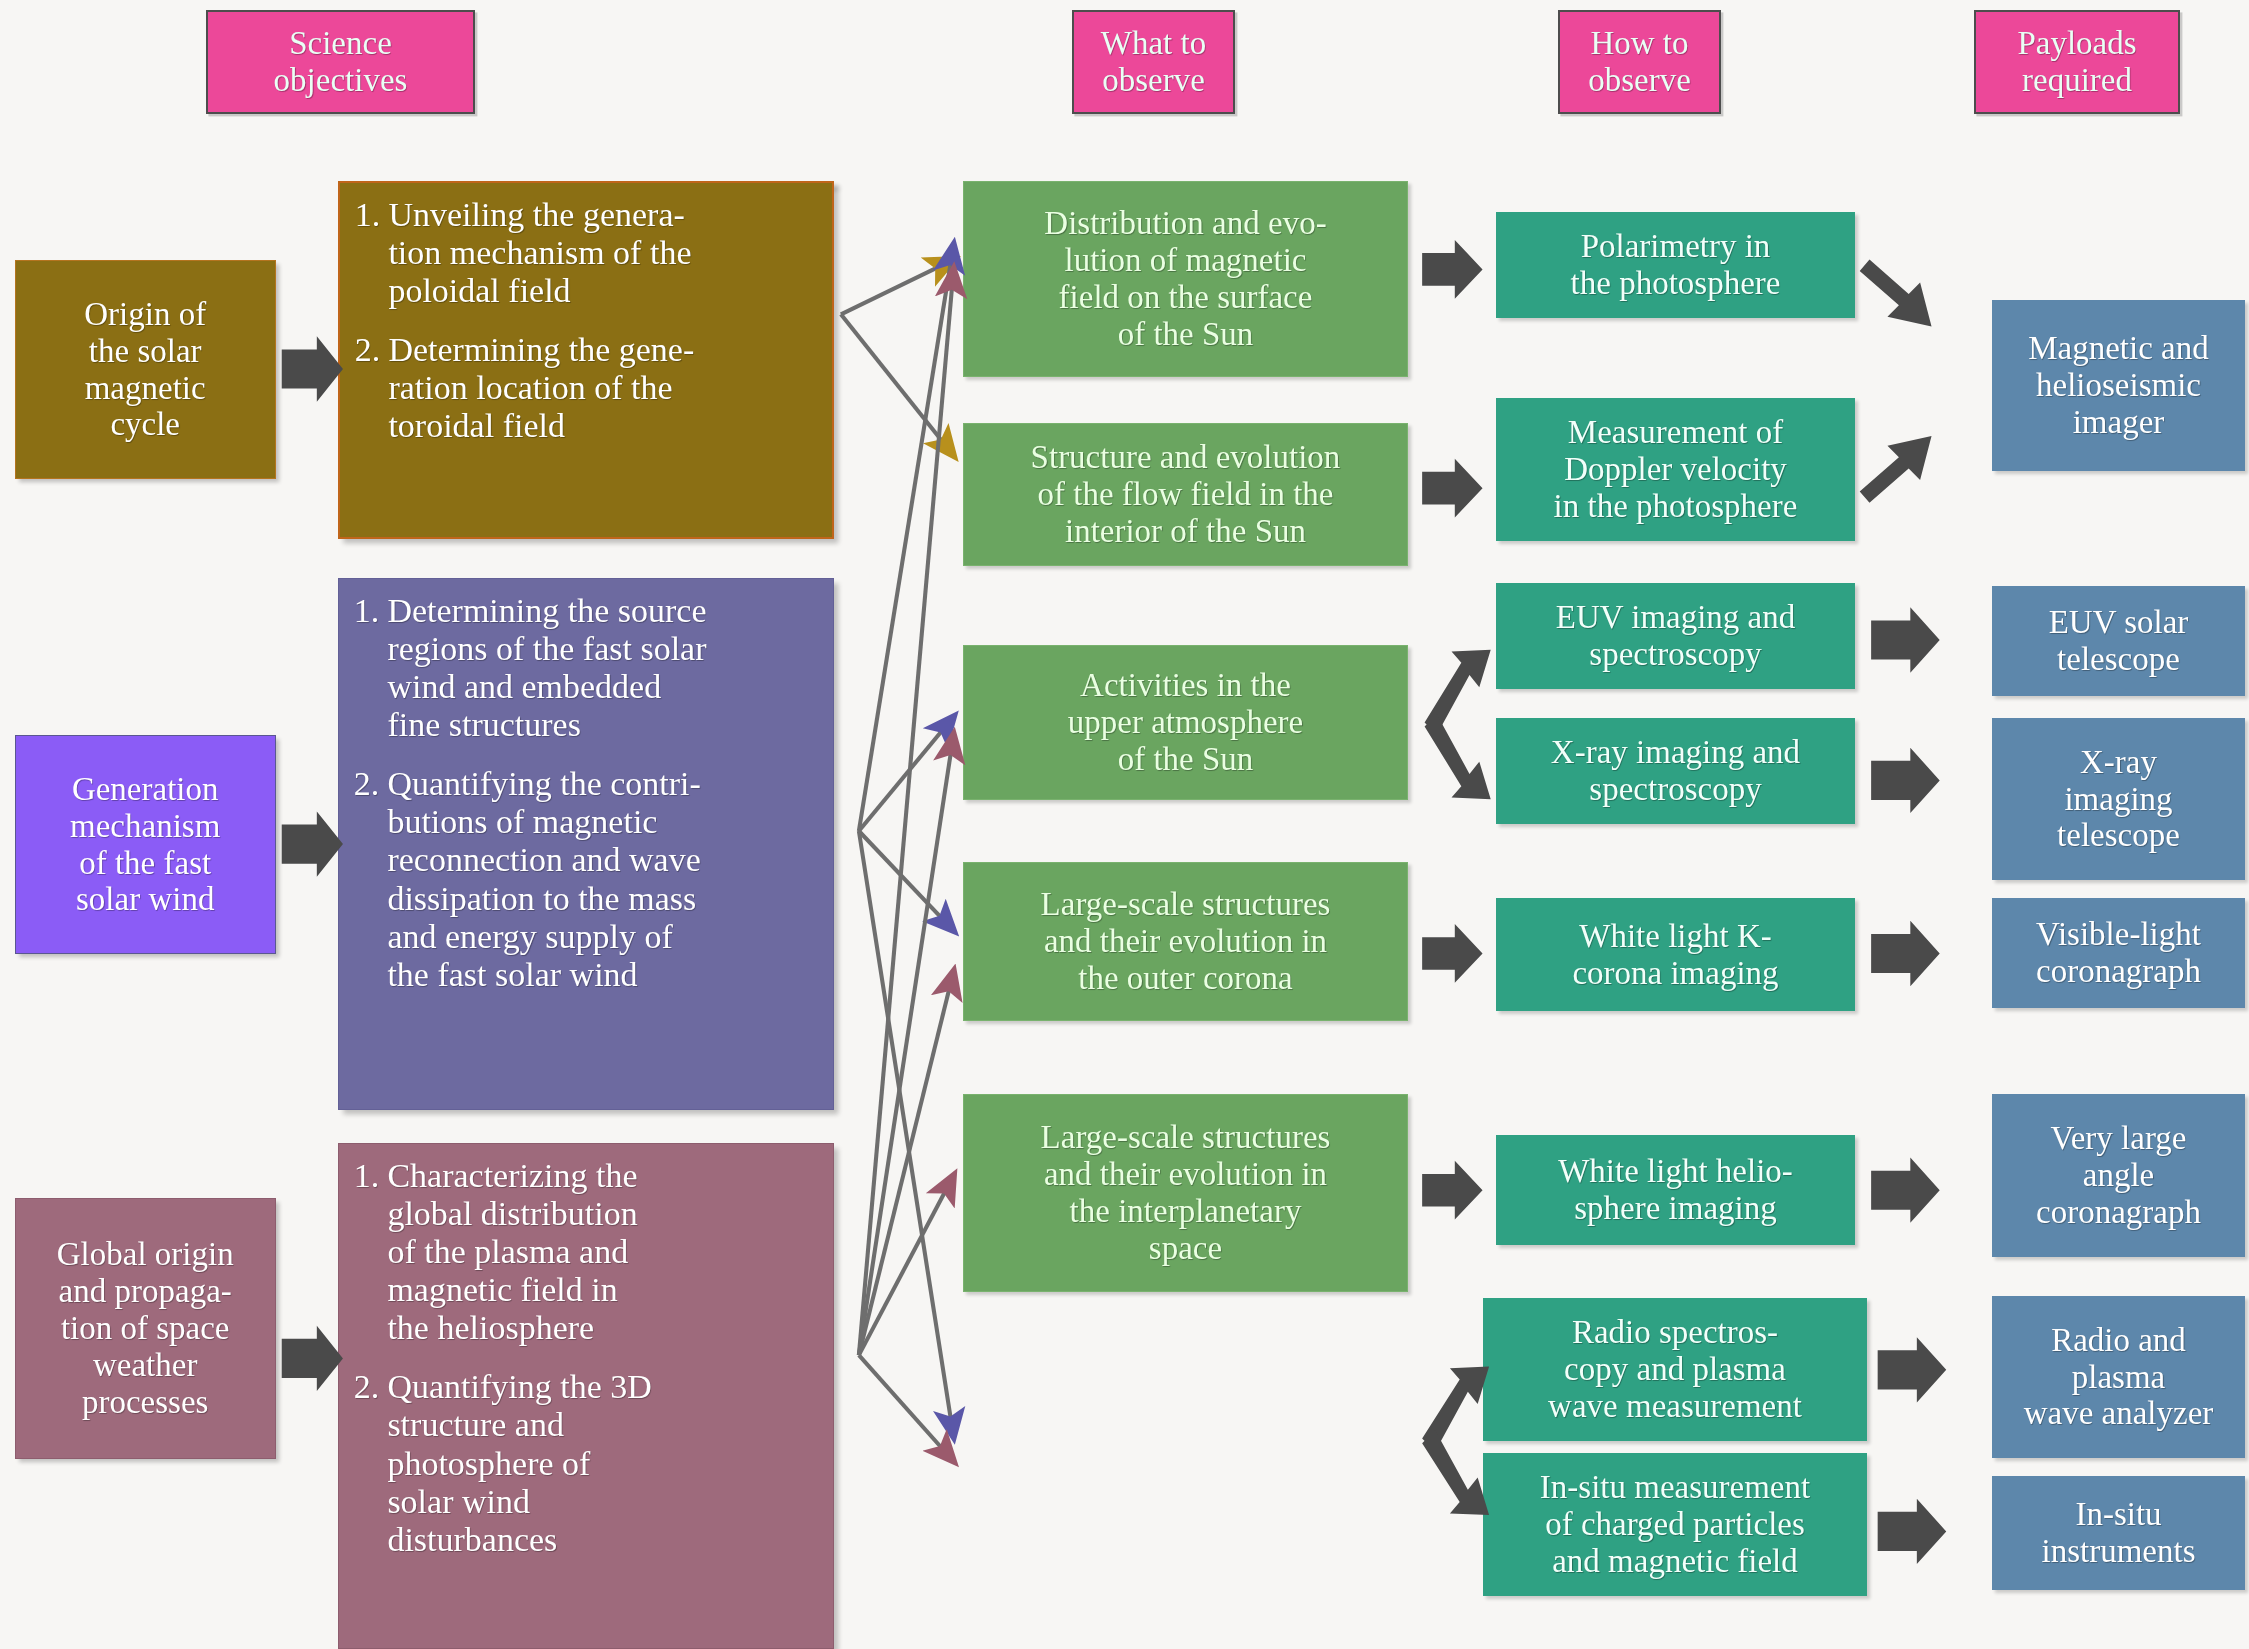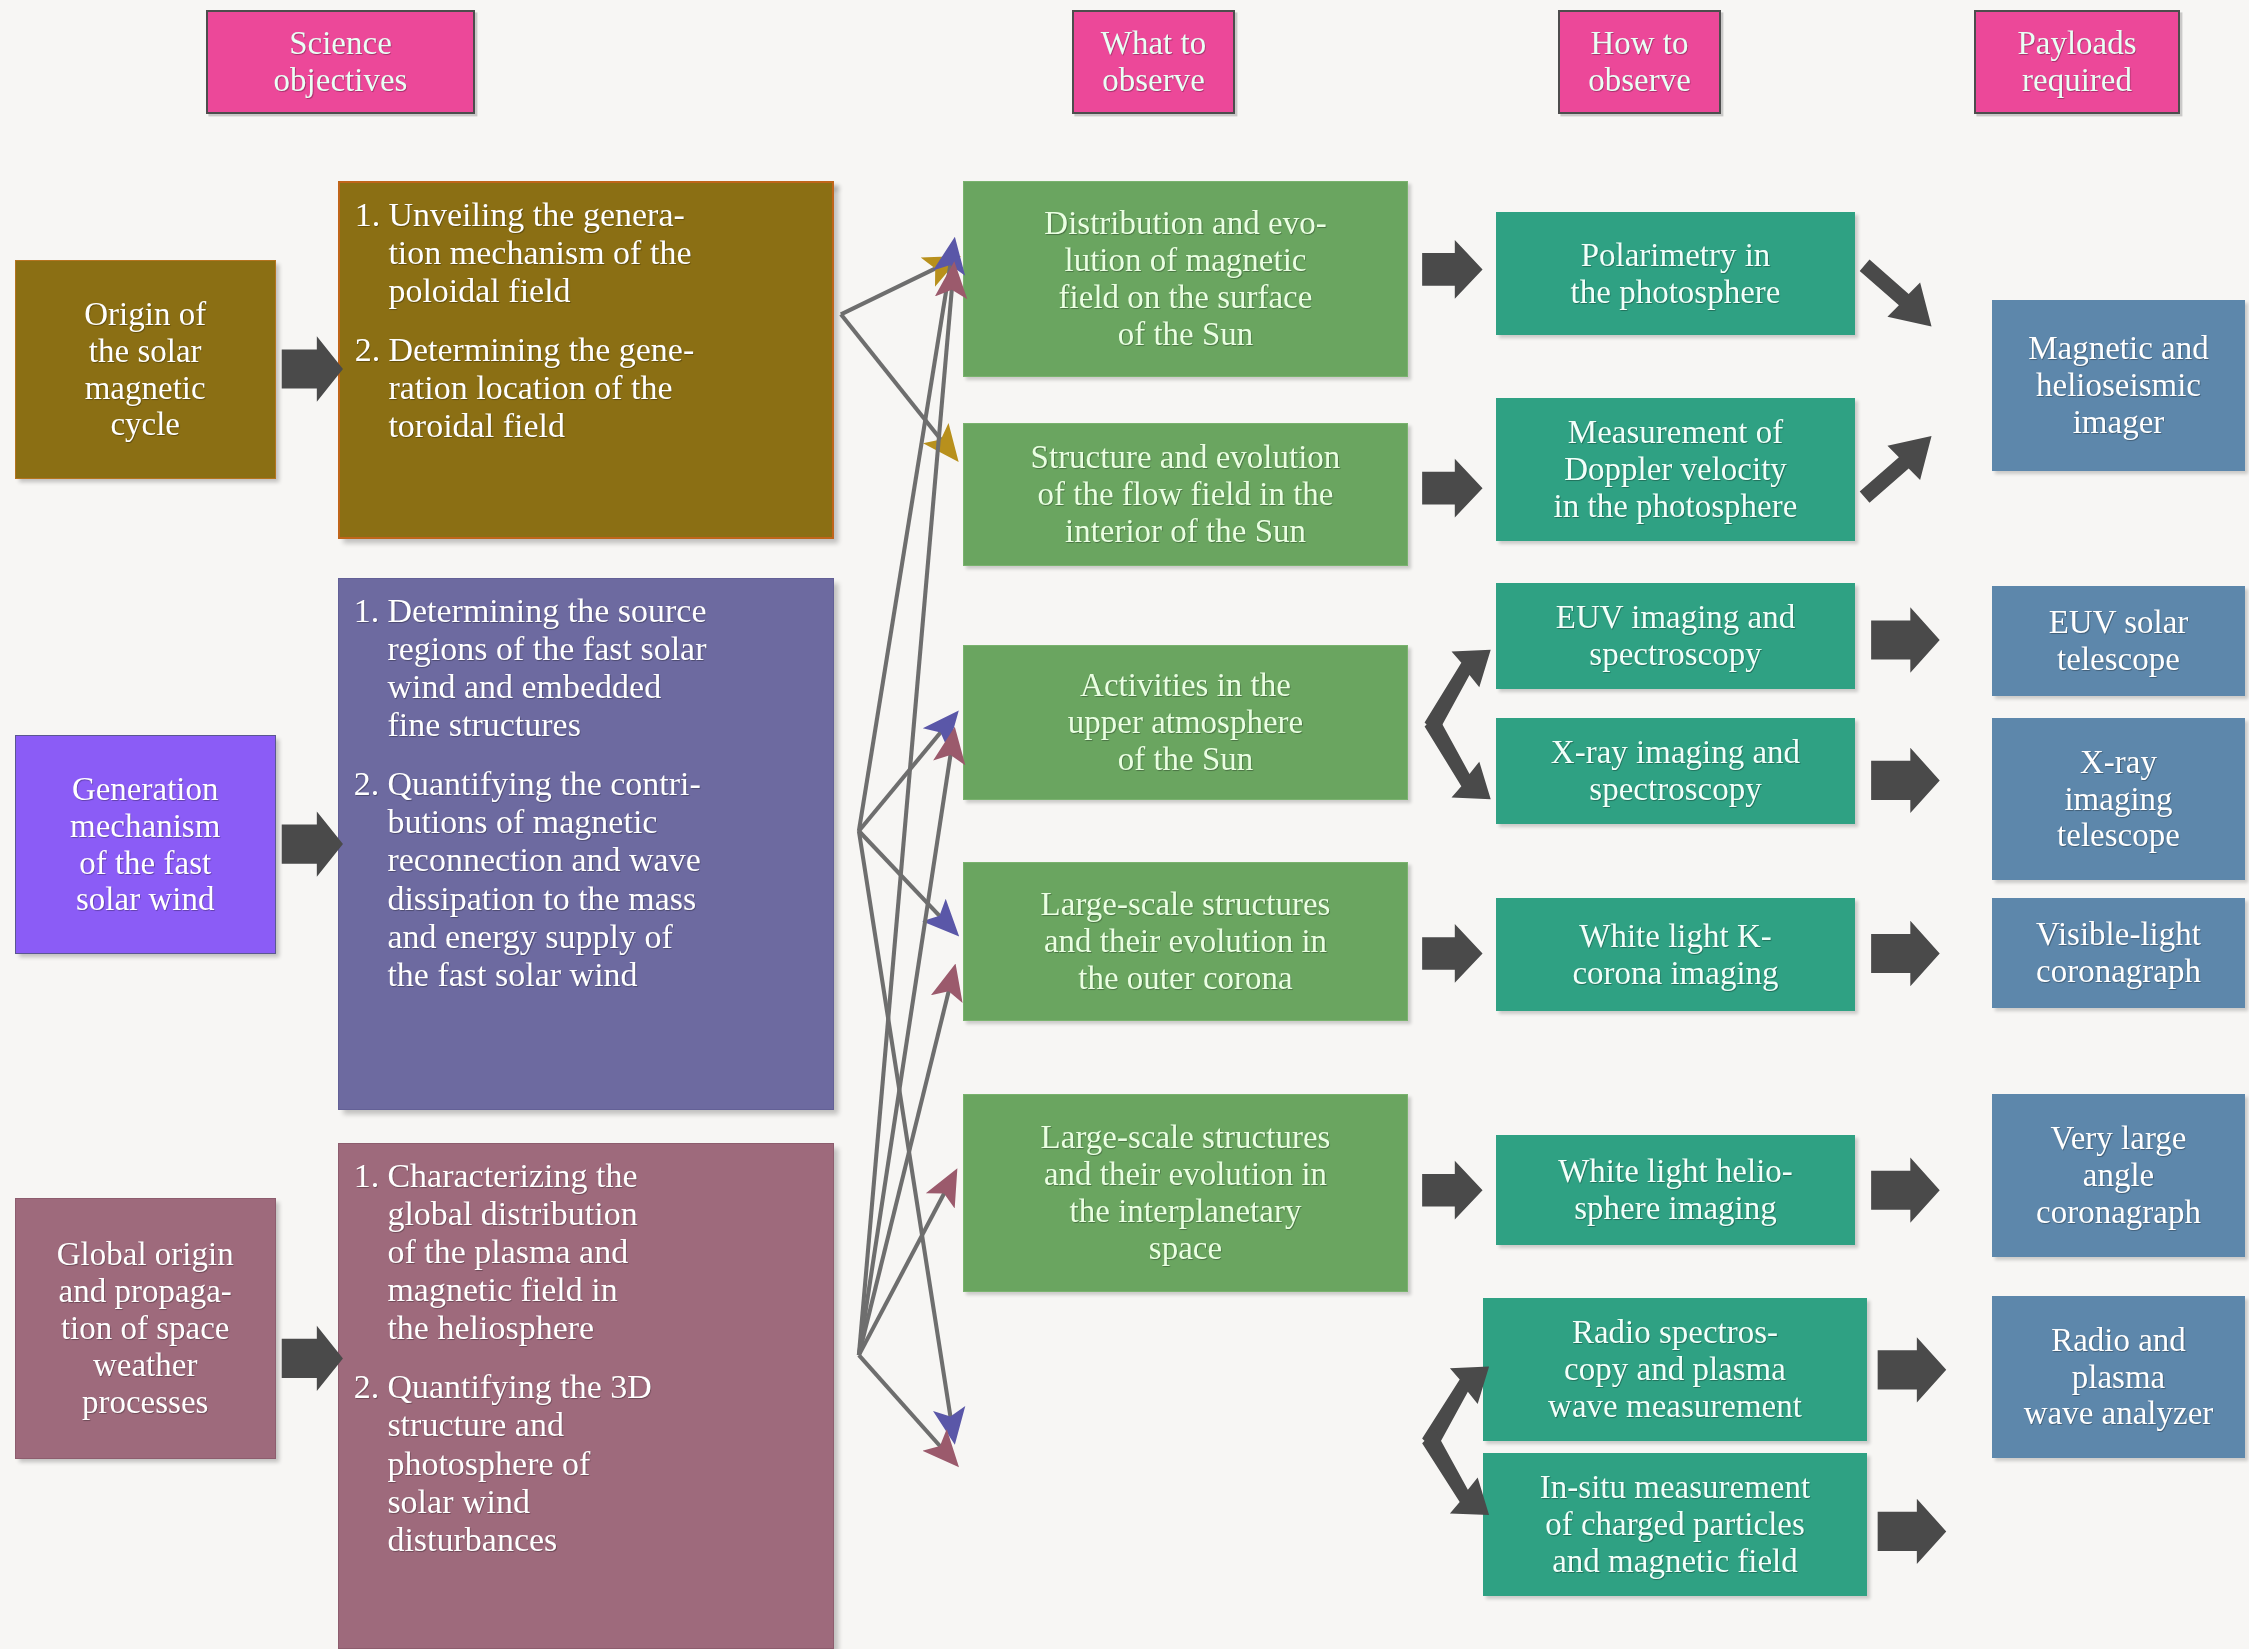--- a/index.html
+++ b/index.html
@@ -209,21 +209,21 @@
 and their evolution in
 the outer corona</span>
   </div>
   <div class="box obs" style="left:963px;top:1094px;width:445px;height:198px;">
     <span class="txt" style="white-space: pre-line;">Large-scale structures
 and their evolution in
 the interplanetary
 space</span>
   </div>
 
-  <div class="box how" style="left:1496px;top:212px;width:359px;height:123px;">
+  <div class="box how" style="left:1496px;top:212px;width:359px;height:106px;">
     <span class="txt" style="white-space: pre-line;">Polarimetry in
 the photosphere</span>
   </div>
   <div class="box how" style="left:1496px;top:398px;width:359px;height:143px;">
     <span class="txt" style="white-space: pre-line;">Measurement of
 Doppler velocity
 in the photosphere</span>
   </div>
   <div class="box how" style="left:1496px;top:583px;width:359px;height:106px;">
     <span class="txt" style="white-space: pre-line;">EUV imaging and
@@ -272,20 +272,24 @@
   </div>
   <div class="box pay" style="left:1992px;top:1094px;width:253px;height:163px;">
     <span class="txt" style="white-space: pre-line;">Very large
 angle
 coronagraph</span>
   </div>
   <div class="box pay" style="left:1992px;top:1296px;width:253px;height:162px;">
     <span class="txt" style="white-space: pre-line;">Radio and
 plasma
 wave analyzer</span>
+  </div>
+  <div class="box pay" style="left:1992px;top:1476px;width:253px;height:114px;">
+    <span class="txt" style="white-space: pre-line;">In-situ
+instruments</span>
   </div>
 
   <svg class="overlay" viewBox="0 0 2756 2020">
     <defs>
       <marker id="fatArrow" markerWidth="7" markerHeight="7" refX="5.6" refY="3.5" orient="auto">
         <path d="M0,0.3 L7,3.5 L0,6.7 L1.6,3.5 Z" fill="#4a4a4a"></path>
       </marker>
       <marker id="goldArrow" markerWidth="9" markerHeight="9" refX="7" refY="4.5" orient="auto">
         <path d="M0,0.5 L9,4.5 L0,8.5 L2,4.5 Z" fill="#b8901c"></path>
       </marker>

